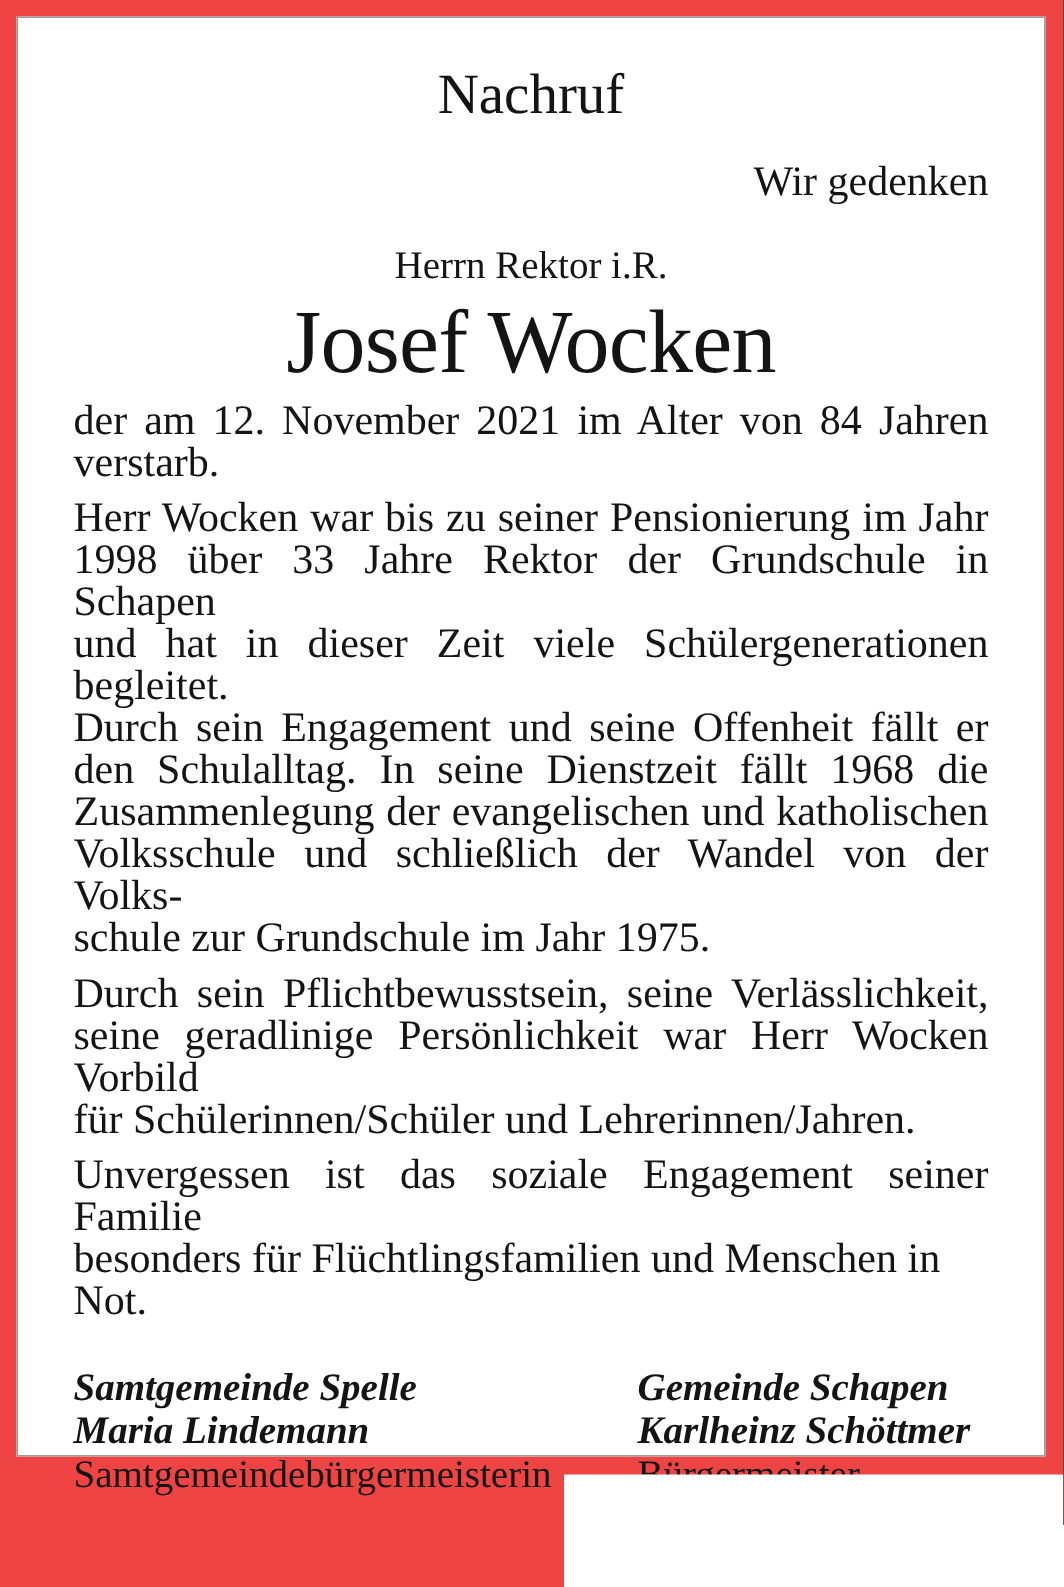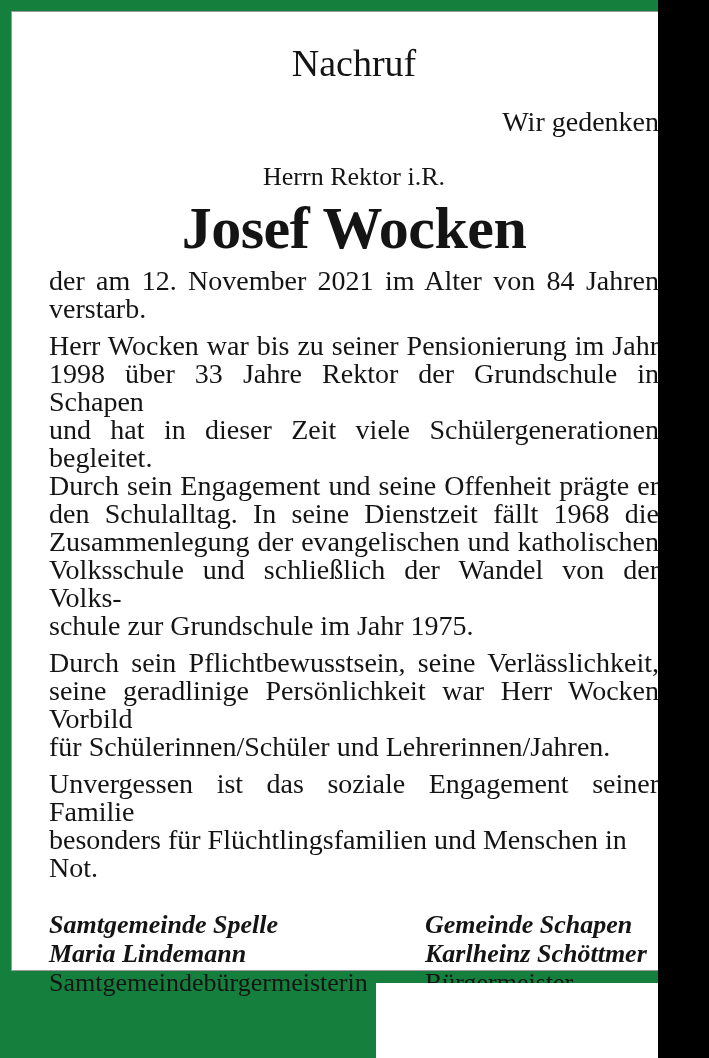--- a/index.html
+++ b/index.html
@@ -2,23 +2,23 @@
 <html lang="de"><head>
 <meta charset="utf-8">
 <style>
   html, body {
     margin: 0;
     padding: 0;
     background: #000;
   }
   .page {
     position: relative;
-    width: 658px;
+    width: 709px;
     height: 1058px;
-    background: #15803d;
+    background: #ef4444;
     overflow: hidden;
     font-family: "Liberation Serif", "DejaVu Serif", serif;
   }
   .card {
     position: absolute;
     left: 11px;
     top: 11px;
     width: 686px;
     height: 960px;
     background: #fff;
@@ -47,21 +47,21 @@
     text-align: center;
     font-size: 26px;
     line-height: 28px;
     font-weight: 400;
     margin: 26px 0 0;
   }
   .name {
     text-align: center;
     font-size: 60px;
     line-height: 62px;
-    font-weight: 700;
+    font-weight: 400;
     margin: 6px 0 0;
     letter-spacing: -0.5px;
   }
   .body {
     margin-top: 8px;
     font-size: 28px;
     line-height: 28px;
   }
   .para {
     margin: 0 0 9px 0;
@@ -125,21 +125,21 @@
 
       <div class="body">
           <div class="para">
             <div class="line">der am 12. November 2021 im Alter von 84 Jahren</div>
             <div class="line last">verstarb.</div>
           </div>
           <div class="para">
             <div class="line">Herr Wocken war bis zu seiner Pensionierung im Jahr</div>
             <div class="line">1998 über 33 Jahre Rektor der Grundschule in Schapen</div>
             <div class="line">und hat in dieser Zeit viele Schülergenerationen begleitet.</div>
-            <div class="line">Durch sein Engagement und seine Offenheit prägte er</div>
+            <div class="line">Durch sein Engagement und seine Offenheit fällt er</div>
             <div class="line">den Schulalltag. In seine Dienstzeit fällt 1968 die</div>
             <div class="line">Zusammenlegung der evangelischen und katholischen</div>
             <div class="line">Volksschule und schließlich der Wandel von der Volks-</div>
             <div class="line last">schule zur Grundschule im Jahr 1975.</div>
           </div>
           <div class="para">
             <div class="line">Durch sein Pflichtbewusstsein, seine Verlässlichkeit,</div>
             <div class="line">seine geradlinige Persönlichkeit war Herr Wocken Vorbild</div>
             <div class="line last">für Schülerinnen/Schüler und Lehrerinnen/Jahren.</div>
           </div>

